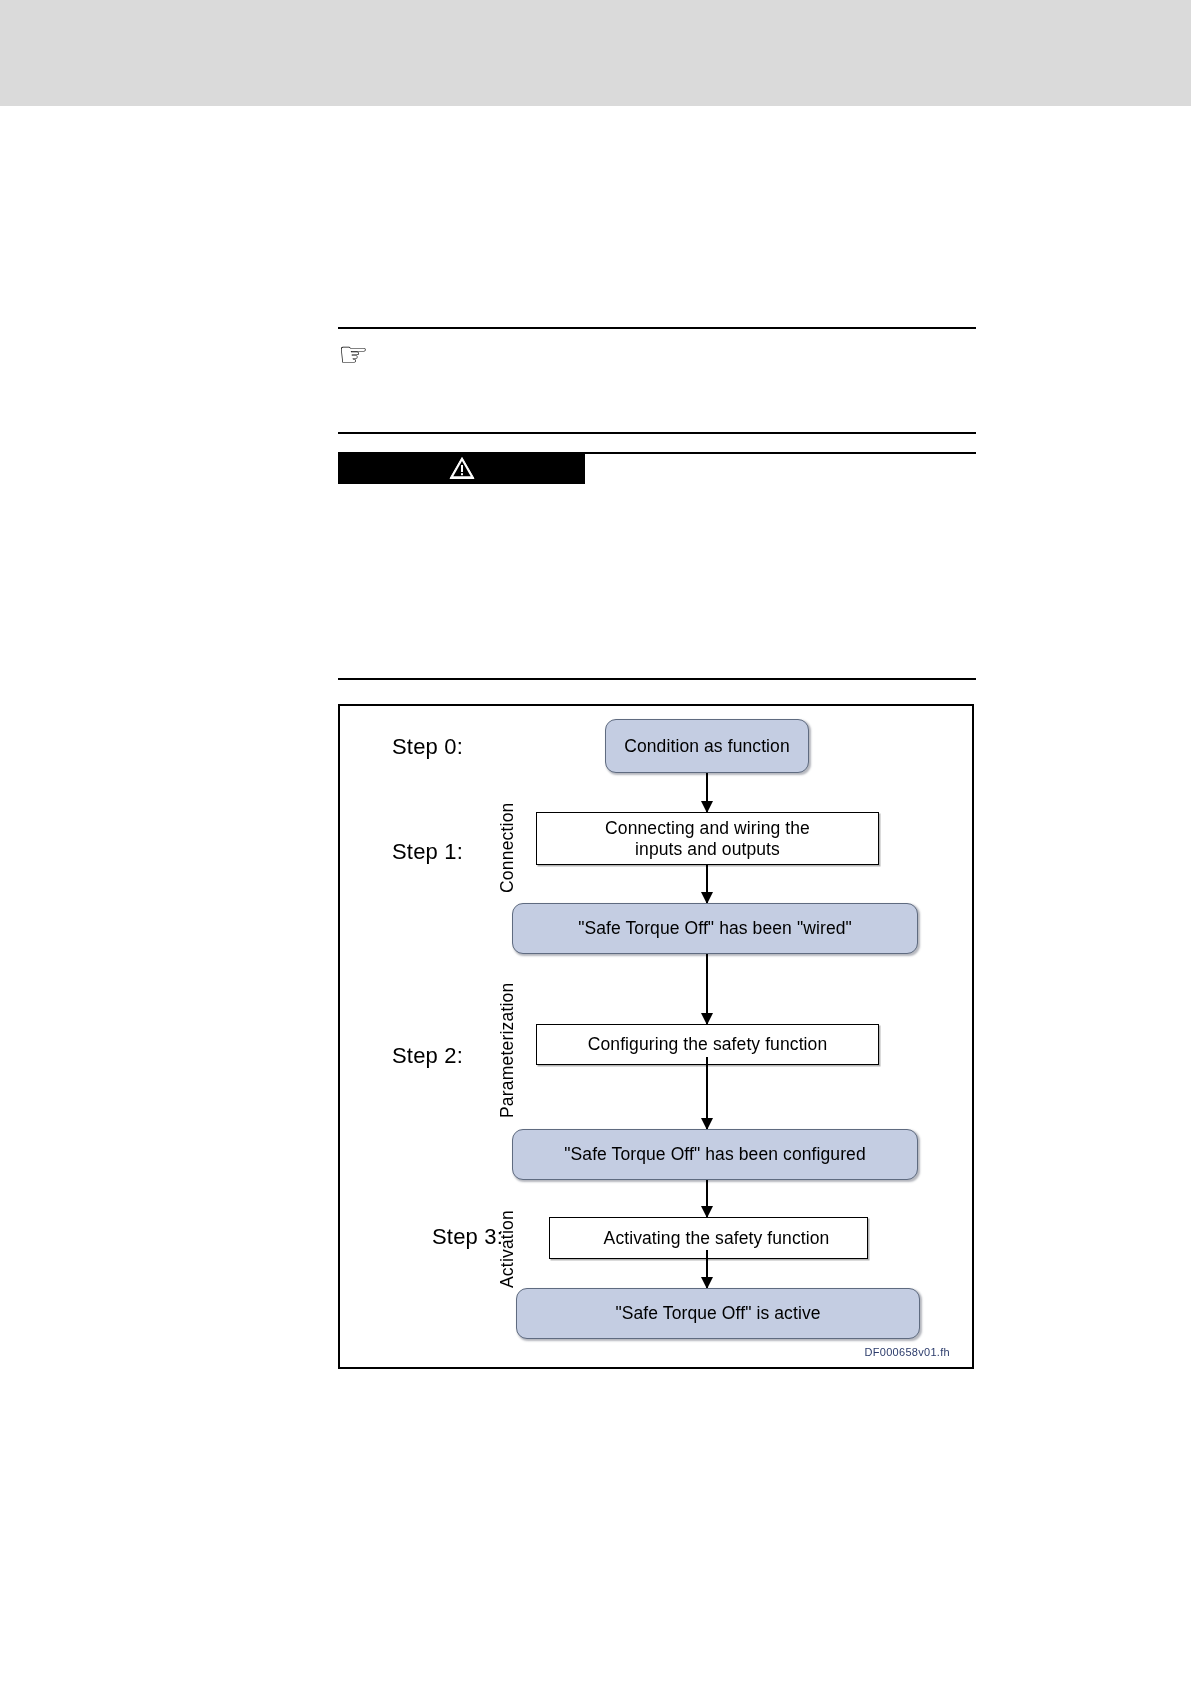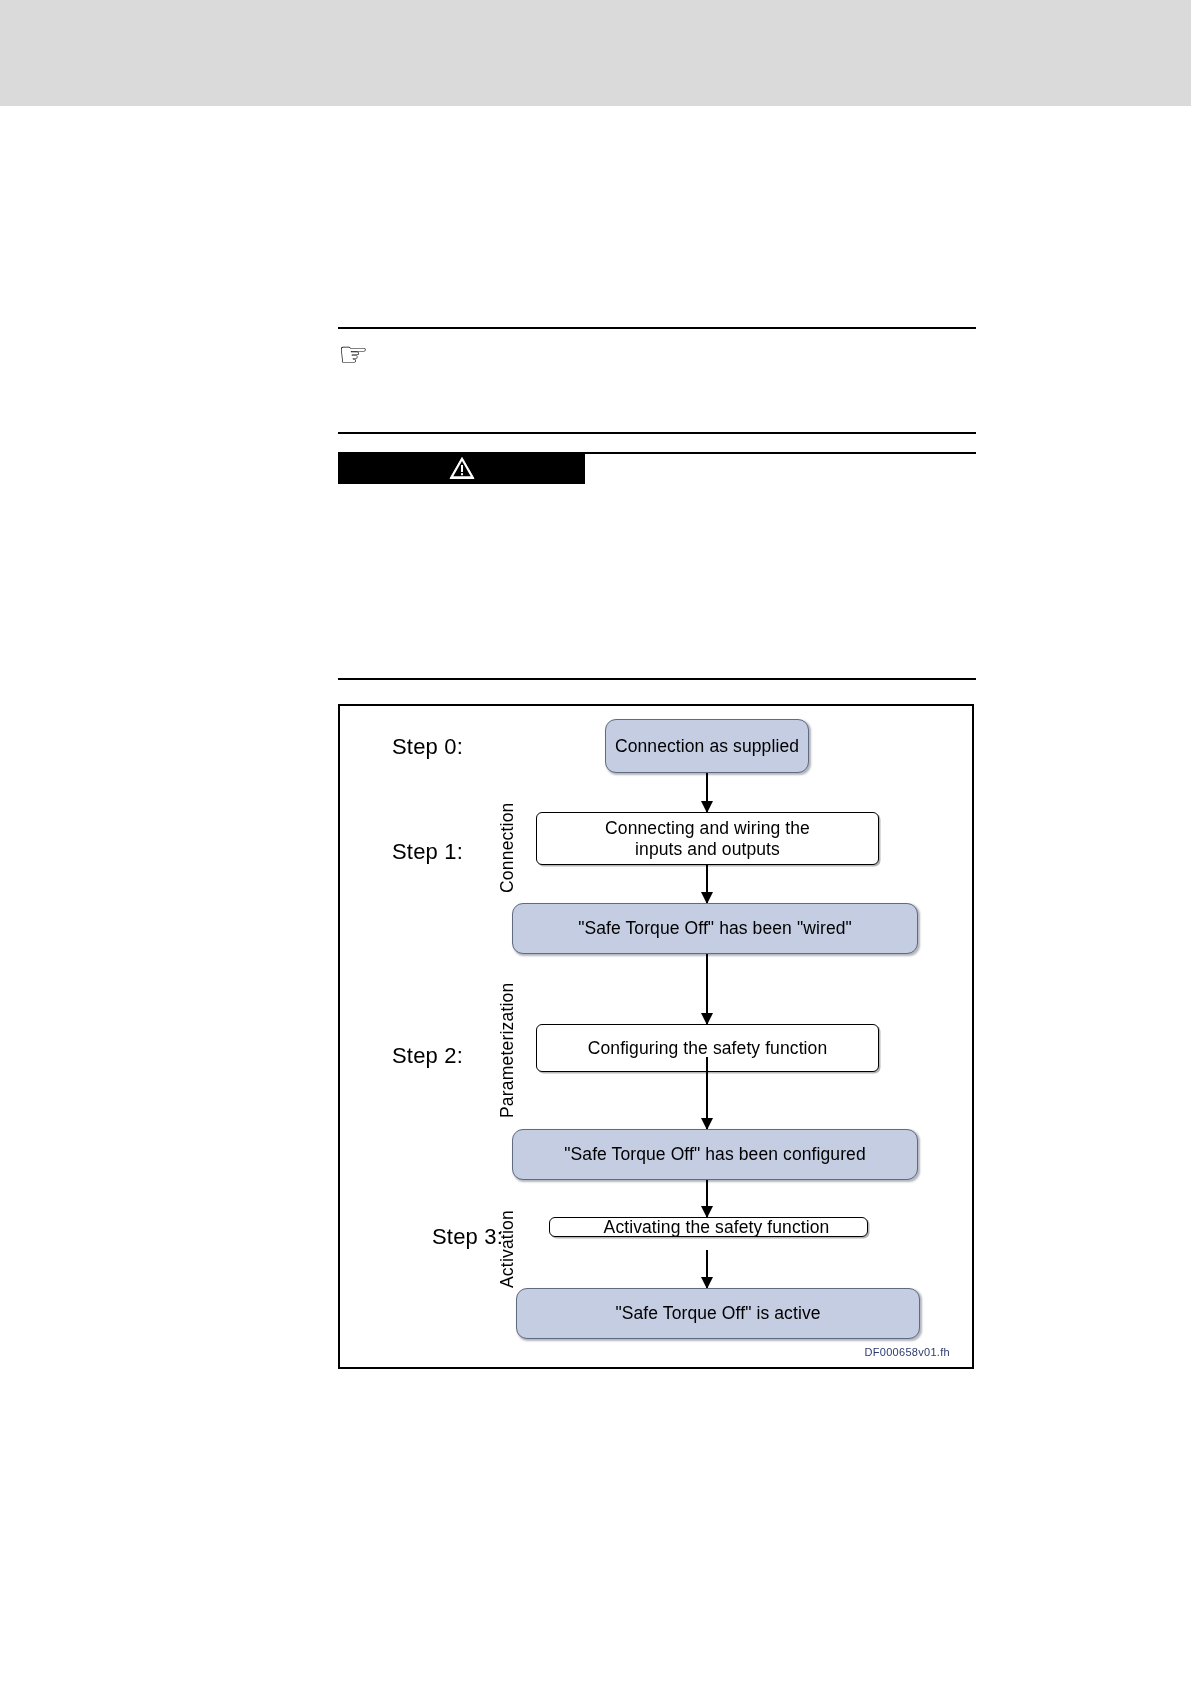--- a/index.html
+++ b/index.html
@@ -140,21 +140,21 @@
   }
   .node-state {
     background: #c4cde2;
     border: 1.4px solid #5f6b80;
     border-radius: 11px;
     box-shadow: 1.5px 1.5px 2px rgba(90,95,110,0.45);
   }
   .node-action {
     background: #ffffff;
     border: 1.4px solid #000000;
-    border-radius: 6px;
+    border-radius: 0;
     box-shadow: 1.5px 1.5px 0 rgba(120,120,120,0.55);
   }
 
   
   .arrow {
     position: absolute;
     width: 2.2px;
     background: #000000;
   }
   .arrow::after {
@@ -216,51 +216,51 @@
     <div class="step-label" style="top:28px;">Step 0:</div>
     <div class="step-label" style="top:133px;">Step 1:</div>
     <div class="step-label" style="top:330px;margin-top:7px;">Step 2:</div>
     <div class="step-label" style="top:518px;margin-left:40px;">Step 3:</div>
 
     <div class="phase-label" style="left:157px; top:187px;">Connection</div>
     <div class="phase-label" style="left:157px; top:412px;">Parameterization</div>
     <div class="phase-label" style="left:157px; top:582px;">Activation</div>
 
     <div class="node node-state" style="left:265px; top:13px; width:204px; height:54px;">
-      <span>Connection as supplied</span>
+      <span>Condition as function</span>
     </div>
 
     <div class="arrow" style="left:366px; top:67px; height:39px;"></div>
 
     <div class="node node-action" style="left:196px; top:106px; width:343px; height:53px; flex-direction:column;">
       <span>Connecting and wiring the</span>
       <span>inputs and outputs</span>
     </div>
 
     <div class="arrow" style="left:366px; top:159px; height:38px;"></div>
 
     <div class="node node-state" style="left:172px; top:197px; width:406px; height:51px;">
       <span>"Safe Torque Off" has been "wired"</span>
     </div>
 
     <div class="arrow" style="left:366px; top:248px; height:70px;"></div>
 
-    <div class="node node-action" style="left:196px; top:318px; width:343px; height:48px;">
+    <div class="node node-action" style="left:196px; top:318px; width:343px; height:41px;">
       <span>Configuring the safety function</span>
     </div>
 
     <div class="arrow" style="left:366px; top:351px; height:72px;"></div>
 
     <div class="node node-state" style="left:172px; top:423px; width:406px; height:51px;">
       <span>"Safe Torque Off" has been configured</span>
     </div>
 
     <div class="arrow" style="left:366px; top:474px; height:37px;"></div>
 
-    <div class="node node-action" style="left:209px; top:511px; width:319px; height:20px;padding-left:16px;">
+    <div class="node node-action" style="left:209px; top:511px; width:319px; height:42px;padding-left:16px;">
       <span>Activating the safety function</span>
     </div>
 
     <div class="arrow" style="left:366px; top:544px; height:38px;"></div>
 
     <div class="node node-state" style="left:176px; top:582px; width:404px; height:51px;">
       <span>"Safe Torque Off" is active</span>
     </div>
 
     <div class="drawing-id">DF000658v01.fh</div>

